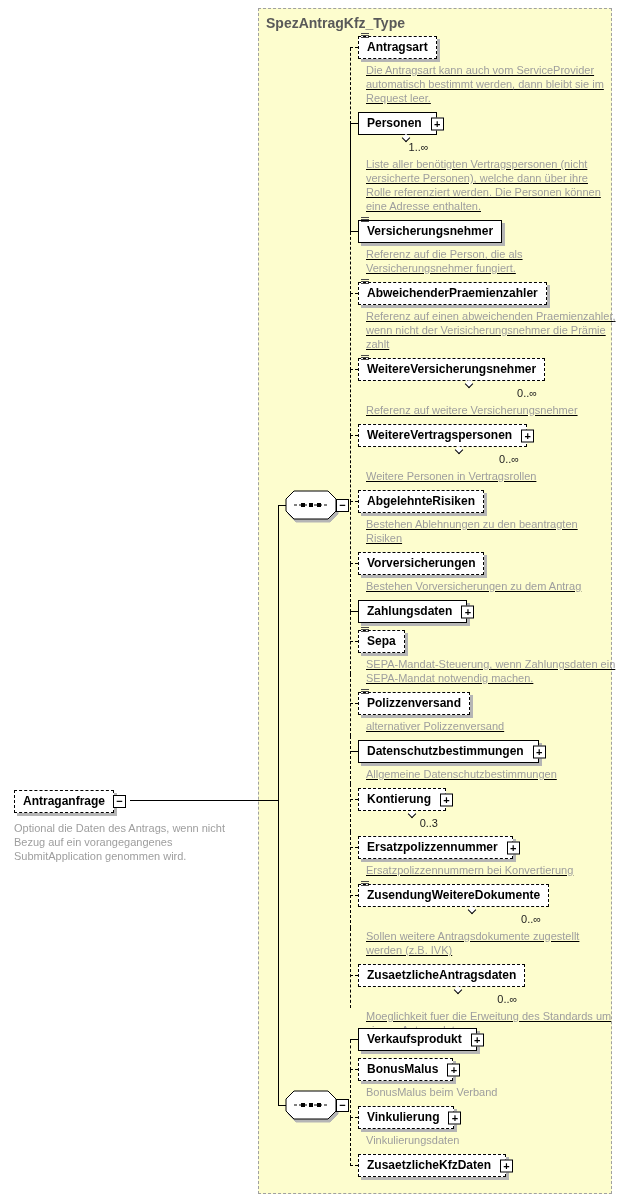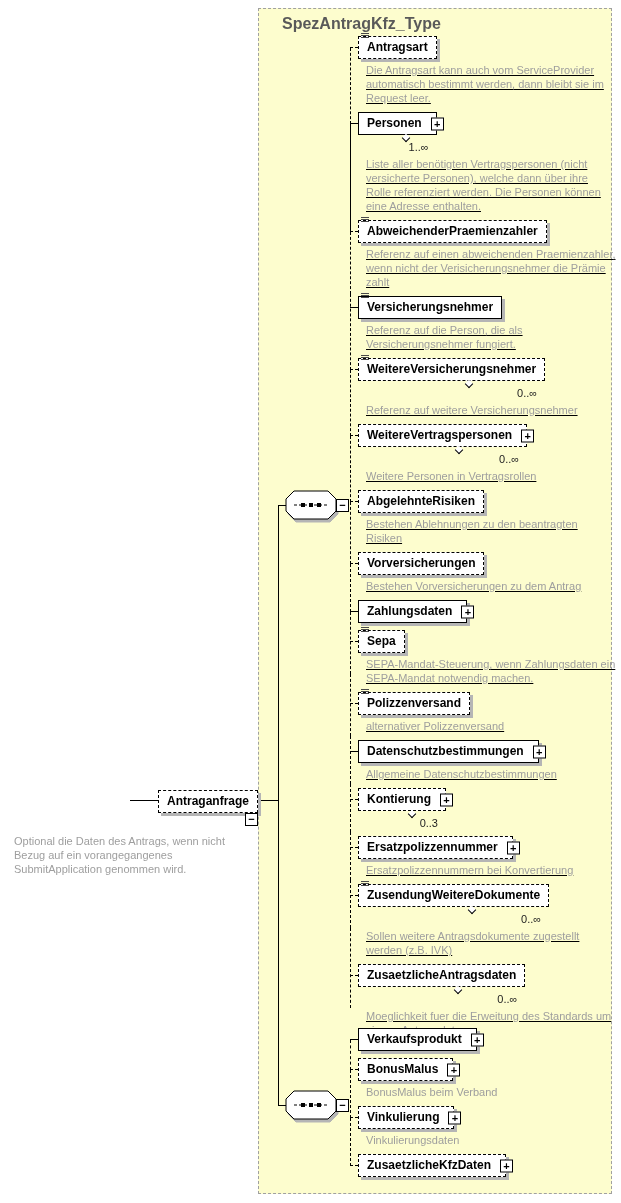--- a/index.html
+++ b/index.html
@@ -6,21 +6,21 @@
   #canvas{
     position:relative;width:621px;height:1203px;overflow:hidden;
     font-family:"Liberation Sans", sans-serif;background:#fff;
   }
   
   .type-box{
     position:absolute;left:258px;top:8px;width:354px;height:1186px;
     background:#fdfdce;border:1px dashed #a0a0a0;box-sizing:border-box;
   }
   .type-label{
-    position:absolute;left:7px;top:6px;font-size:16px;font-weight:bold;color:#595959;margin-left:16px;
+    position:absolute;left:7px;top:6px;font-size:14px;font-weight:bold;color:#595959;
   }
   
   .box{
     position:relative;display:inline-block;background:#fff;border:1px solid #000;
     padding:3px 8px;font-size:12px;font-weight:bold;color:#000;white-space:nowrap;
     box-shadow:3px 3px 0 #b5b5b5;box-sizing:border-box;line-height:15px;
   }
   .box.dashed{border-style:dashed;}
   .box.exp{padding-right:14px;}
   .box.multi{box-shadow:none;margin-bottom:4px;}
@@ -56,21 +56,21 @@
   .boxwrap{display:inline-block;vertical-align:top;}
   .card{font-size:11px;color:#222;text-align:right;padding-right:8px;margin-top:2px;}
   .desc{font-size:11px;line-height:14px;color:#9e9e9e;width:250px;margin:4px 0 5px 8px;}
   .trunk{position:absolute;left:0;width:0;border-left:1px solid #000;}
   .trunk.dashed{border-left-style:dashed;}
   
   .hline{position:absolute;height:0;border-top:1px solid #000;}
   .vline{position:absolute;width:0;border-left:1px solid #000;}
   
   .root{position:absolute;left:14px;top:790px;width:244px;z-index:2;}
-  .rootrow{display:flex;align-items:flex-end;flex-direction:column;}
+  .rootrow{display:flex;align-items:center;}
   .root .desc{width:244px;margin:8px 0 6px 0;}
   
   .seq{position:absolute;display:flex;align-items:center;z-index:2;}
   .seq svg{filter:drop-shadow(2px 3px 0 #b5b5b5);}
 </style>
 </head>
 <body>
 
 <div id="canvas">
 
@@ -111,22 +111,22 @@
       <rect x="16" y="13" width="4" height="4" fill="#000000"></rect>
       <rect x="24" y="13" width="4" height="4" fill="#000000"></rect>
       <rect x="32" y="13" width="4" height="4" fill="#000000"></rect>
     </svg>
     <div class="minibox">−</div>
   </div>
 
   <div class="grp" style="left:350px;top:36px;text-decoration:underline;">
       <div class="item optional"><div class="boxwrap"><div class="box dashed"><span>Antragsart</span><span class="sc"></span></div></div><div class="desc">Die Antragsart kann auch vom ServiceProvider automatisch bestimmt werden, dann bleibt sie im Request leer.</div></div>
       <div class="item"><div class="boxwrap"><div class="box multi exp"><span>Personen</span><span class="plus">+</span><span class="notch"></span></div><div class="card">1..∞</div></div><div class="desc">Liste aller benötigten Vertragspersonen (nicht versicherte Personen), welche dann über ihre Rolle referenziert werden. Die Personen können eine Adresse enthalten.</div></div>
+      <div class="item"><div class="boxwrap"><div class="box"><span>Versicherungsnehmer</span><span class="sc"></span></div></div><div class="desc">Referenz auf die Person, die als Versicherungsnehmer fungiert.</div></div>
       <div class="item optional"><div class="boxwrap"><div class="box dashed"><span>AbweichenderPraemienzahler</span><span class="sc"></span></div></div><div class="desc">Referenz auf einen abweichenden Praemienzahler, wenn nicht der Verisicherungsnehmer die Prämie zahlt</div></div>
-      <div class="item"><div class="boxwrap"><div class="box"><span>Versicherungsnehmer</span><span class="sc"></span></div></div><div class="desc">Referenz auf die Person, die als Versicherungsnehmer fungiert.</div></div>
       <div class="item optional"><div class="boxwrap"><div class="box dashed multi"><span>WeitereVersicherungsnehmer</span><span class="sc"></span><span class="notch"></span></div><div class="card">0..∞</div></div><div class="desc">Referenz auf weitere Versicherungsnehmer</div></div>
       <div class="item optional"><div class="boxwrap"><div class="box dashed multi exp"><span>WeitereVertragspersonen</span><span class="plus">+</span><span class="notch"></span></div><div class="card">0..∞</div></div><div class="desc">Weitere Personen in Vertragsrollen</div></div>
       <div class="item optional"><div class="boxwrap"><div class="box dashed"><span>AbgelehnteRisiken</span></div></div><div class="desc">Bestehen Ablehnungen zu den beantragten Risiken</div></div>
       <div class="item optional"><div class="boxwrap"><div class="box dashed"><span>Vorversicherungen</span></div></div><div class="desc">Bestehen Vorversicherungen zu dem Antrag</div></div>
       <div class="item"><div class="boxwrap"><div class="box exp"><span>Zahlungsdaten</span><span class="plus">+</span></div></div></div>
       <div class="item optional"><div class="boxwrap"><div class="box dashed"><span>Sepa</span><span class="sc"></span></div></div><div class="desc">SEPA-Mandat-Steuerung, wenn Zahlungsdaten ein SEPA-Mandat notwendig machen.</div></div>
       <div class="item optional"><div class="boxwrap"><div class="box dashed"><span>Polizzenversand</span><span class="sc"></span></div></div><div class="desc">alternativer Polizzenversand</div></div>
       <div class="item"><div class="boxwrap"><div class="box exp"><span>Datenschutzbestimmungen</span><span class="plus">+</span></div></div><div class="desc">Allgemeine Datenschutzbestimmungen</div></div>
       <div class="item optional"><div class="boxwrap"><div class="box dashed multi exp"><span>Kontierung</span><span class="plus">+</span><span class="notch"></span></div><div class="card">0..3</div></div></div>
       <div class="item optional"><div class="boxwrap"><div class="box dashed exp"><span>Ersatzpolizzennummer</span><span class="plus">+</span></div></div><div class="desc">Ersatzpolizzennummern bei Konvertierung</div></div>

